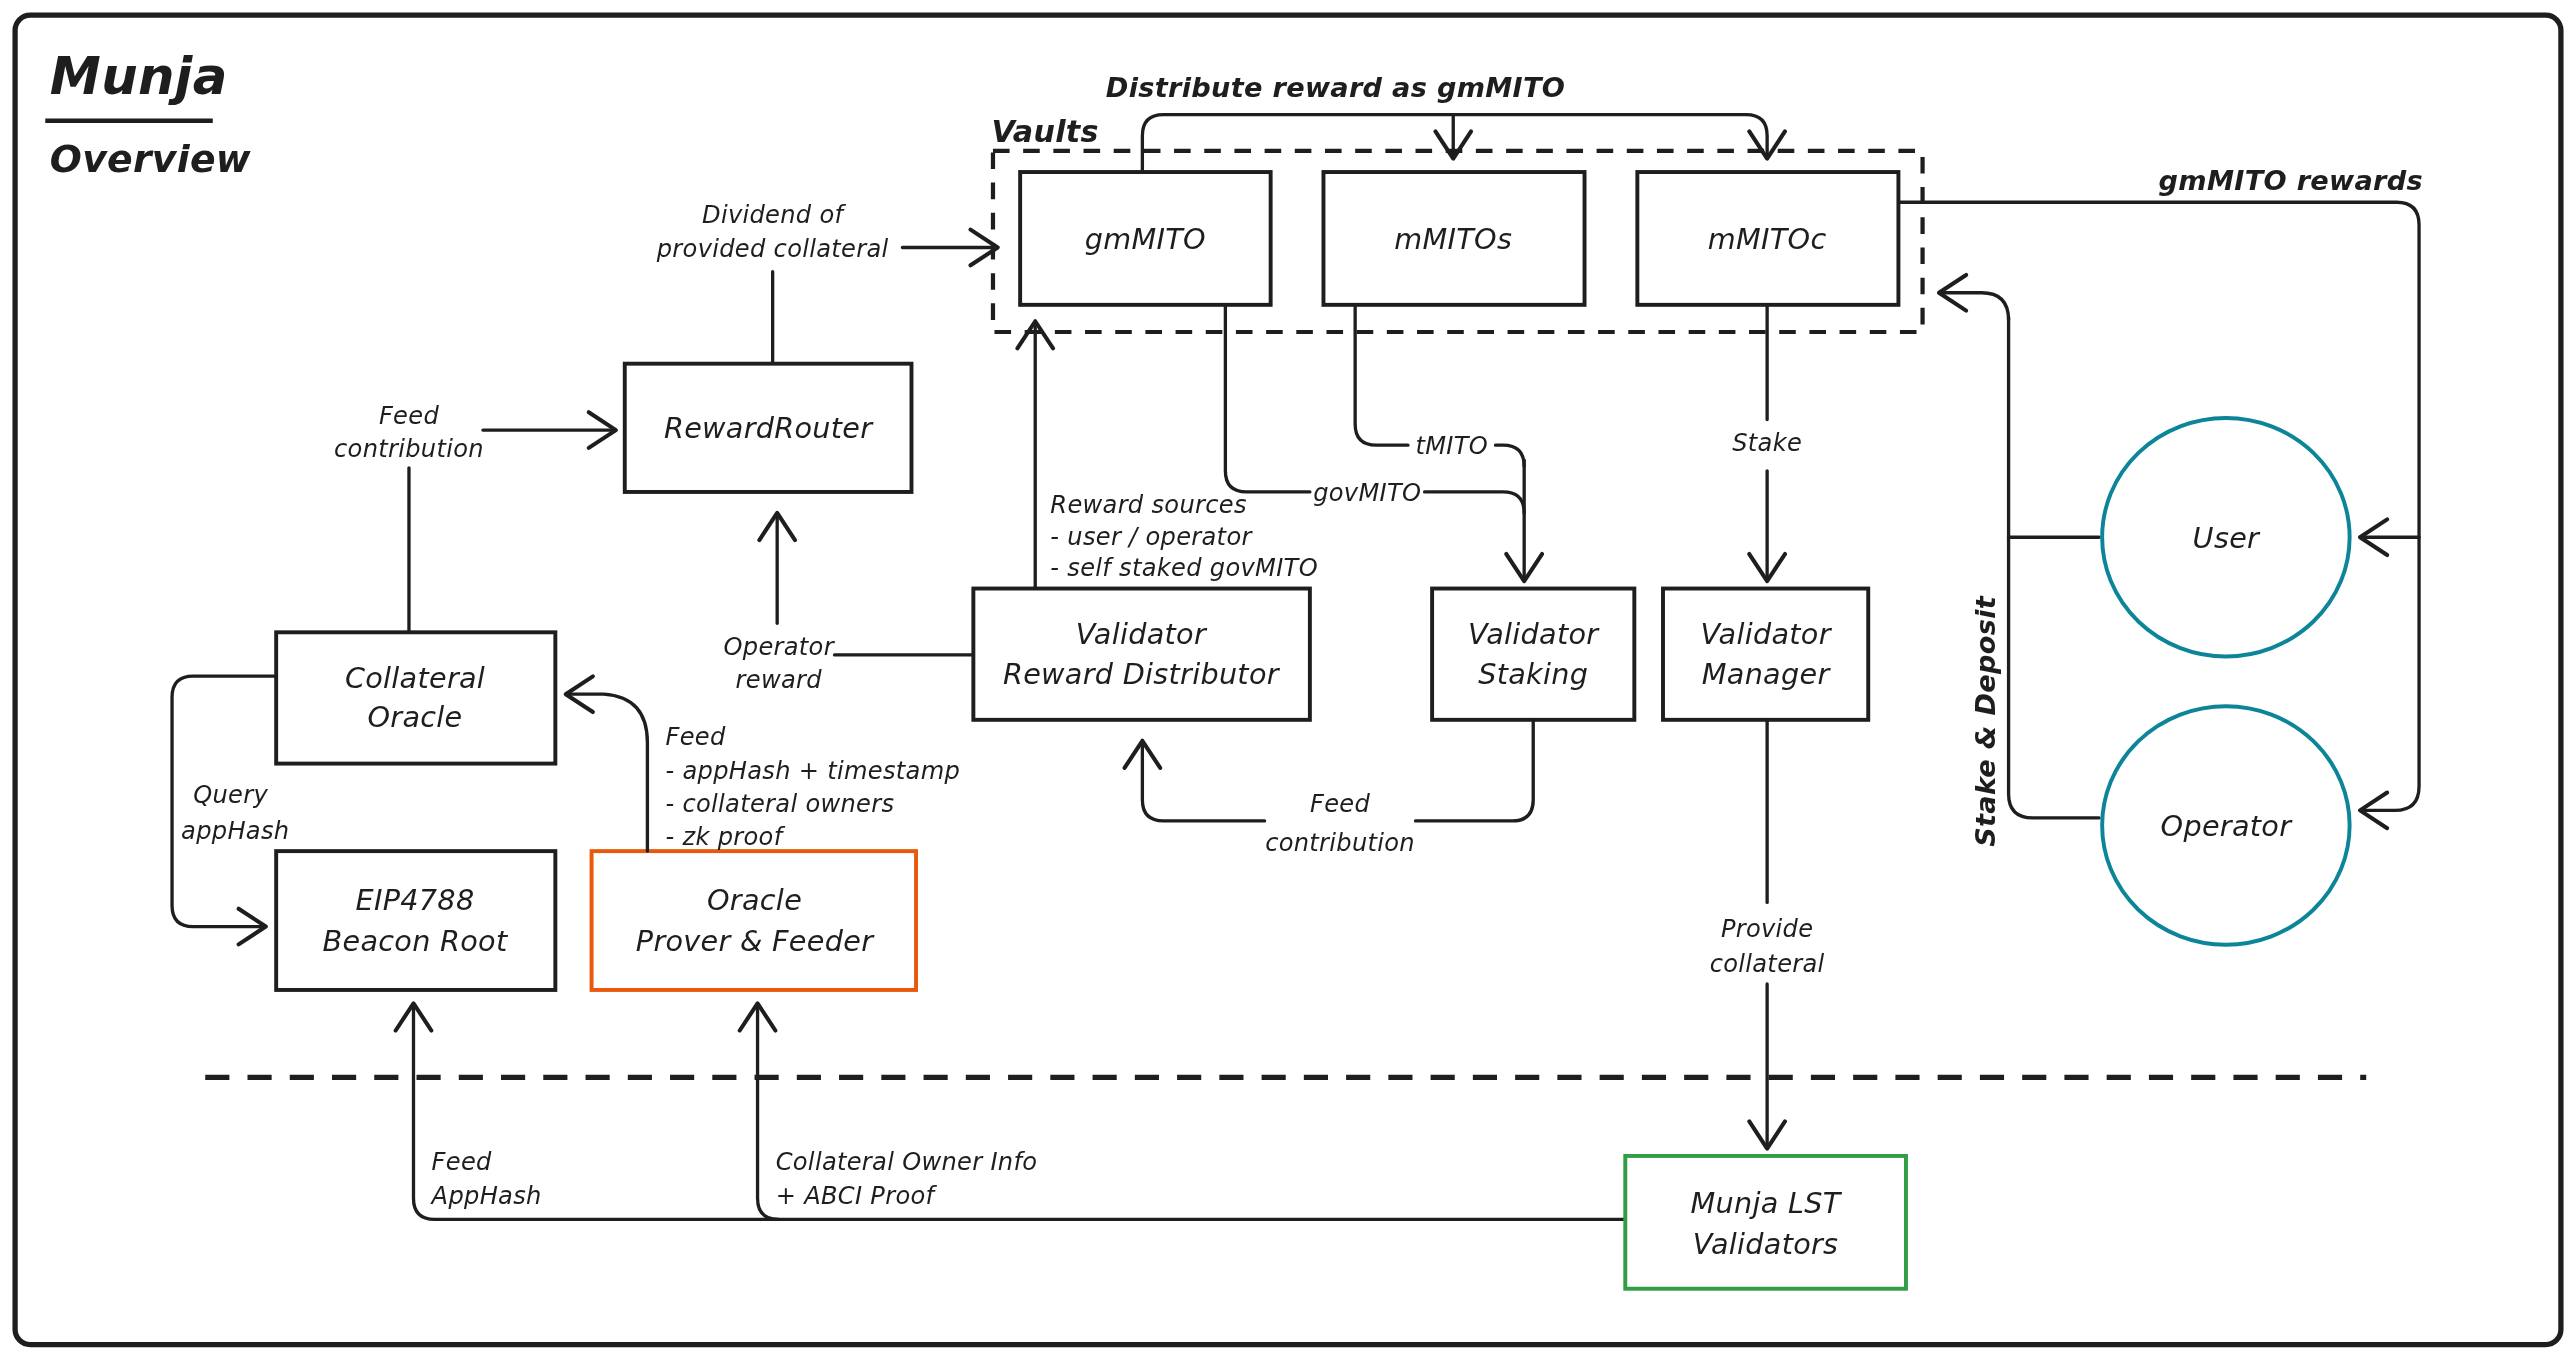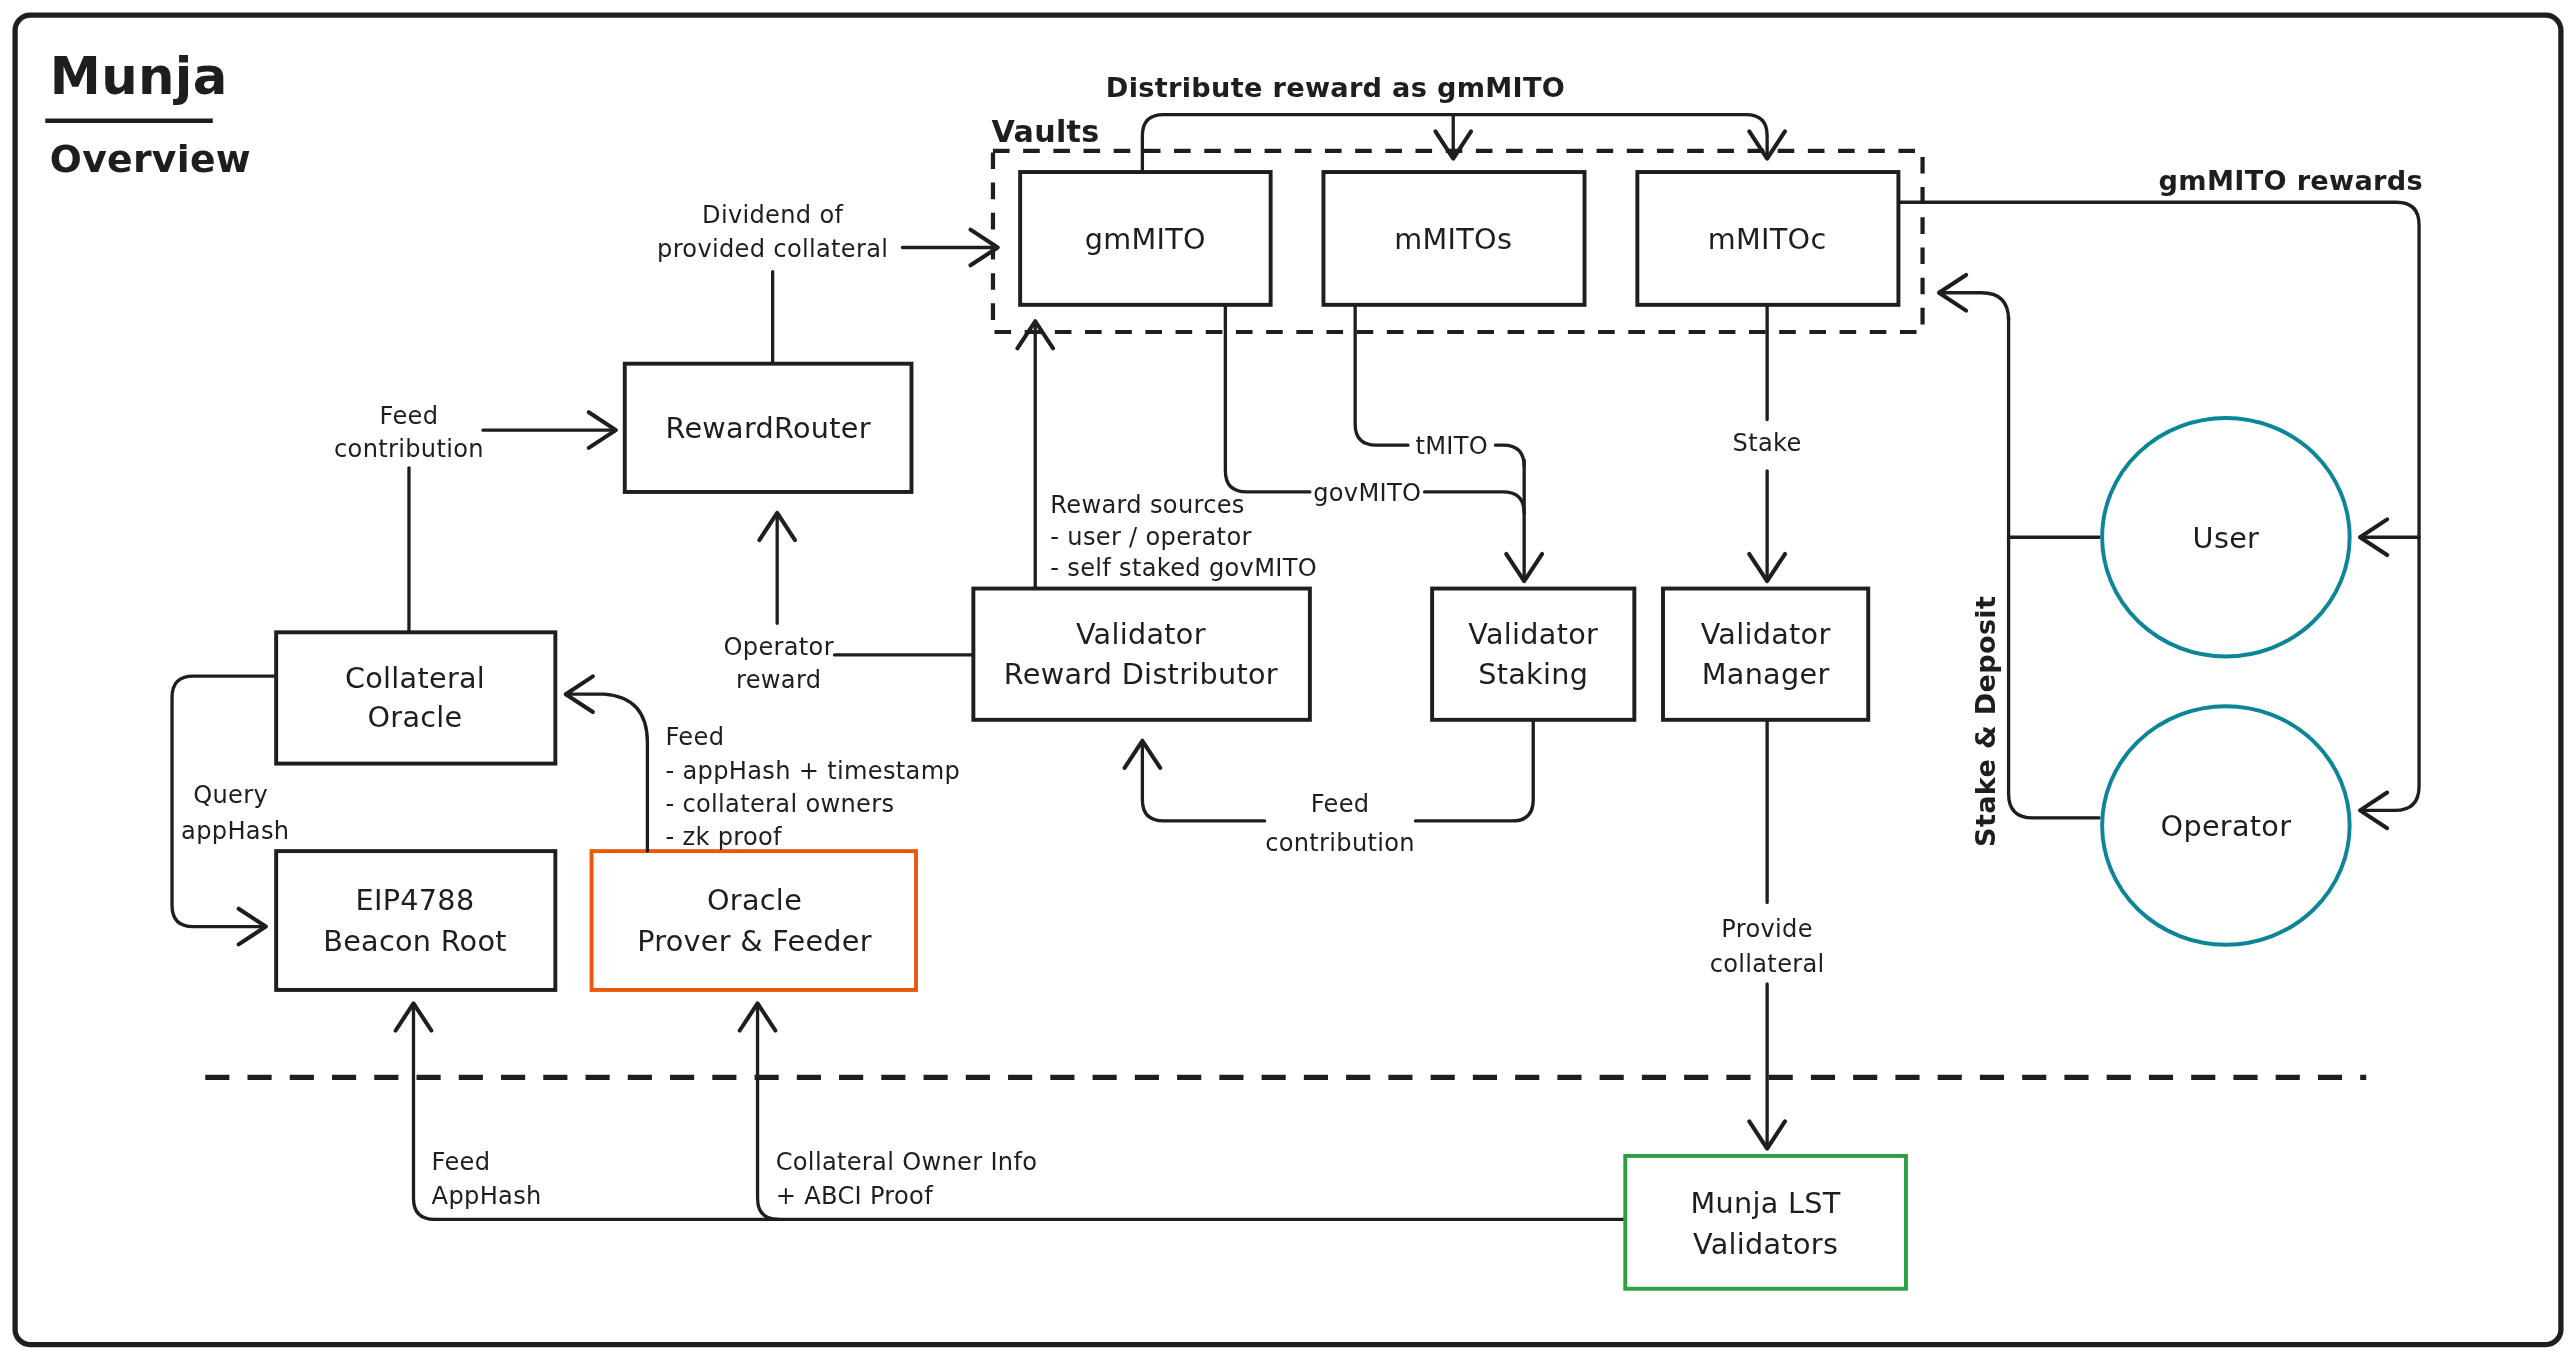--- a/index.html
+++ b/index.html
@@ -1,16 +1,16 @@
 <!DOCTYPE html>
 <html style="font-size:12px"><head>
 <meta charset="utf-8">
 <style>
   html,body{margin:0;padding:0;background:#ffffff;}
-  .page{width:100vw;}
+  .page{width:100vw;font-style:italic;}
   svg{display:block;width:100%;height:auto;}
   svg text{font-family:"DejaVu Sans","Liberation Sans",sans-serif;fill:#1e1e1e;letter-spacing:.2px;}
   .title-main{font-size:34px;font-weight:bold;}
   .title-sub{font-size:25px;font-weight:bold;}
   .box-lbl{font-size:19px;}
   .lbl{font-size:16px;}
   .tag{font-size:18px;font-weight:bold;}
   .vaults-lbl{font-size:20px;font-weight:bold;}
   .ln{stroke:#1e1e1e;stroke-width:2.2;fill:none;stroke-linecap:round;}
   .bx{stroke:#1e1e1e;stroke-width:2.6;fill:#ffffff;}

